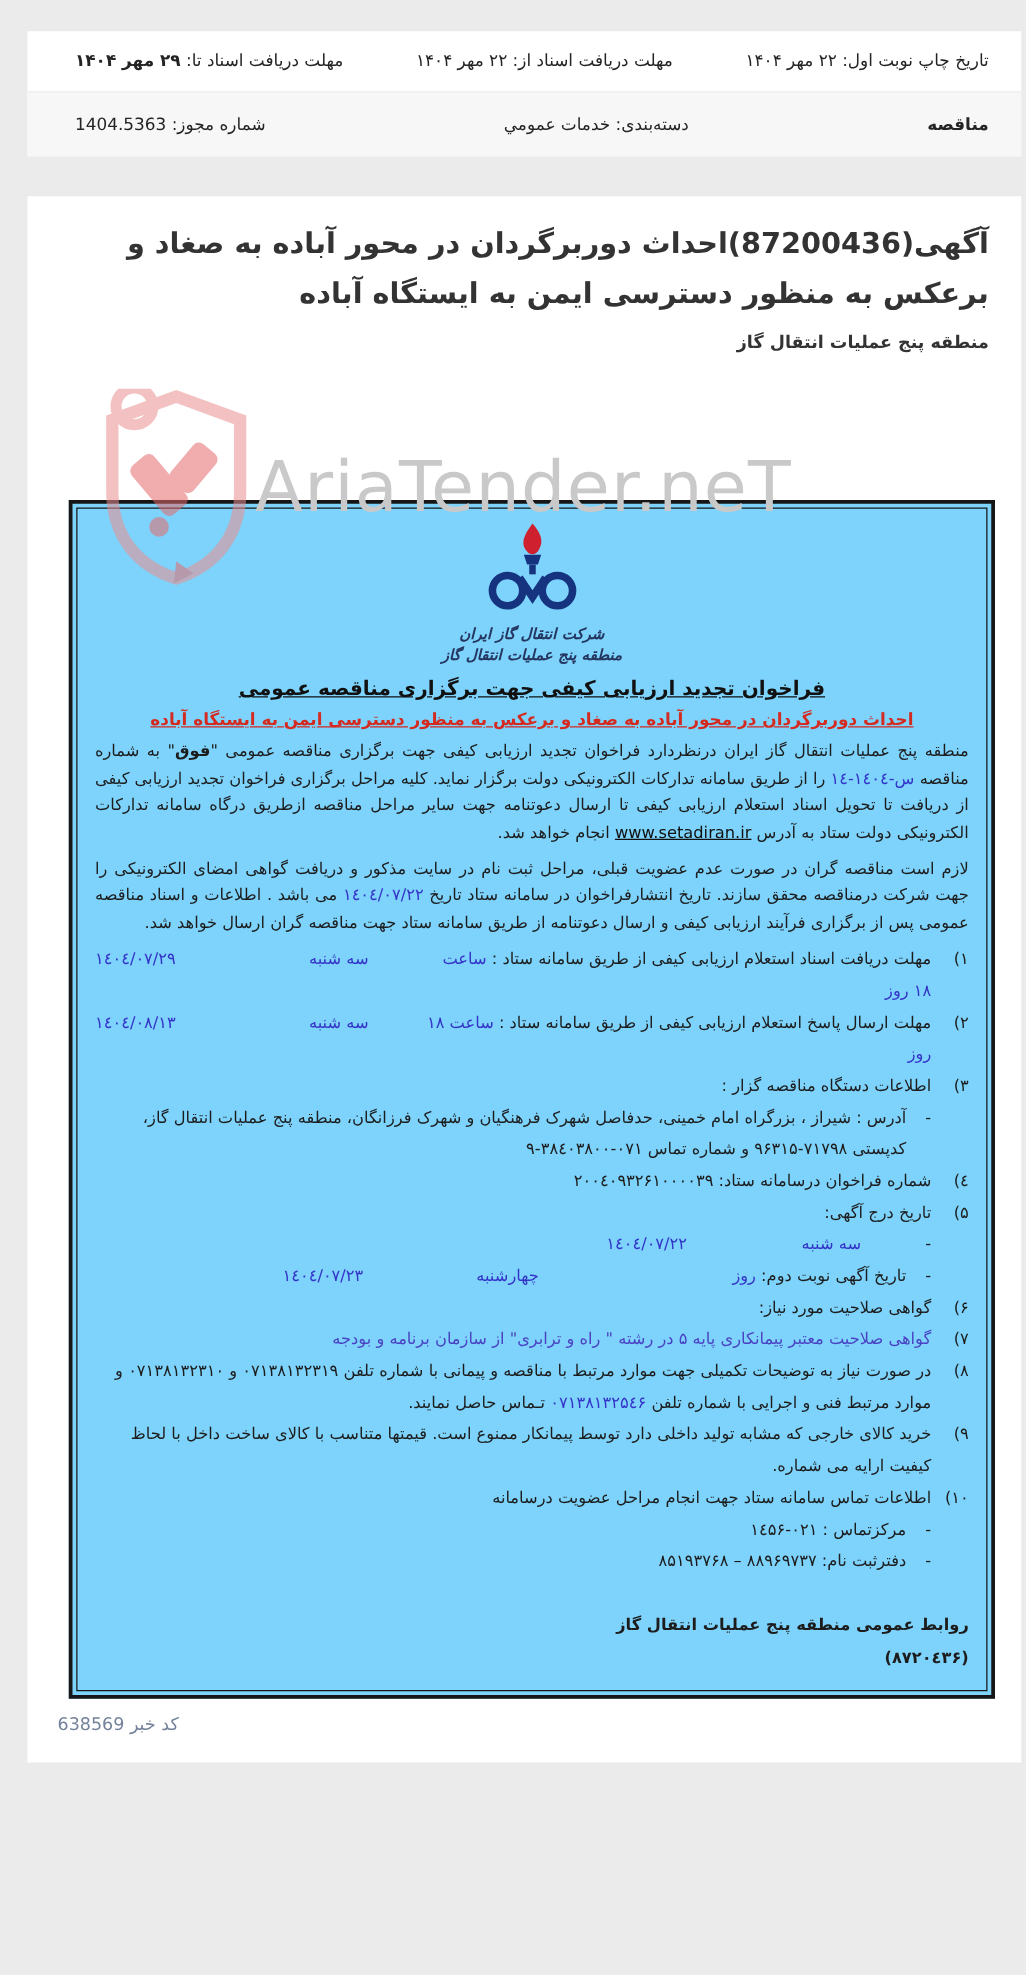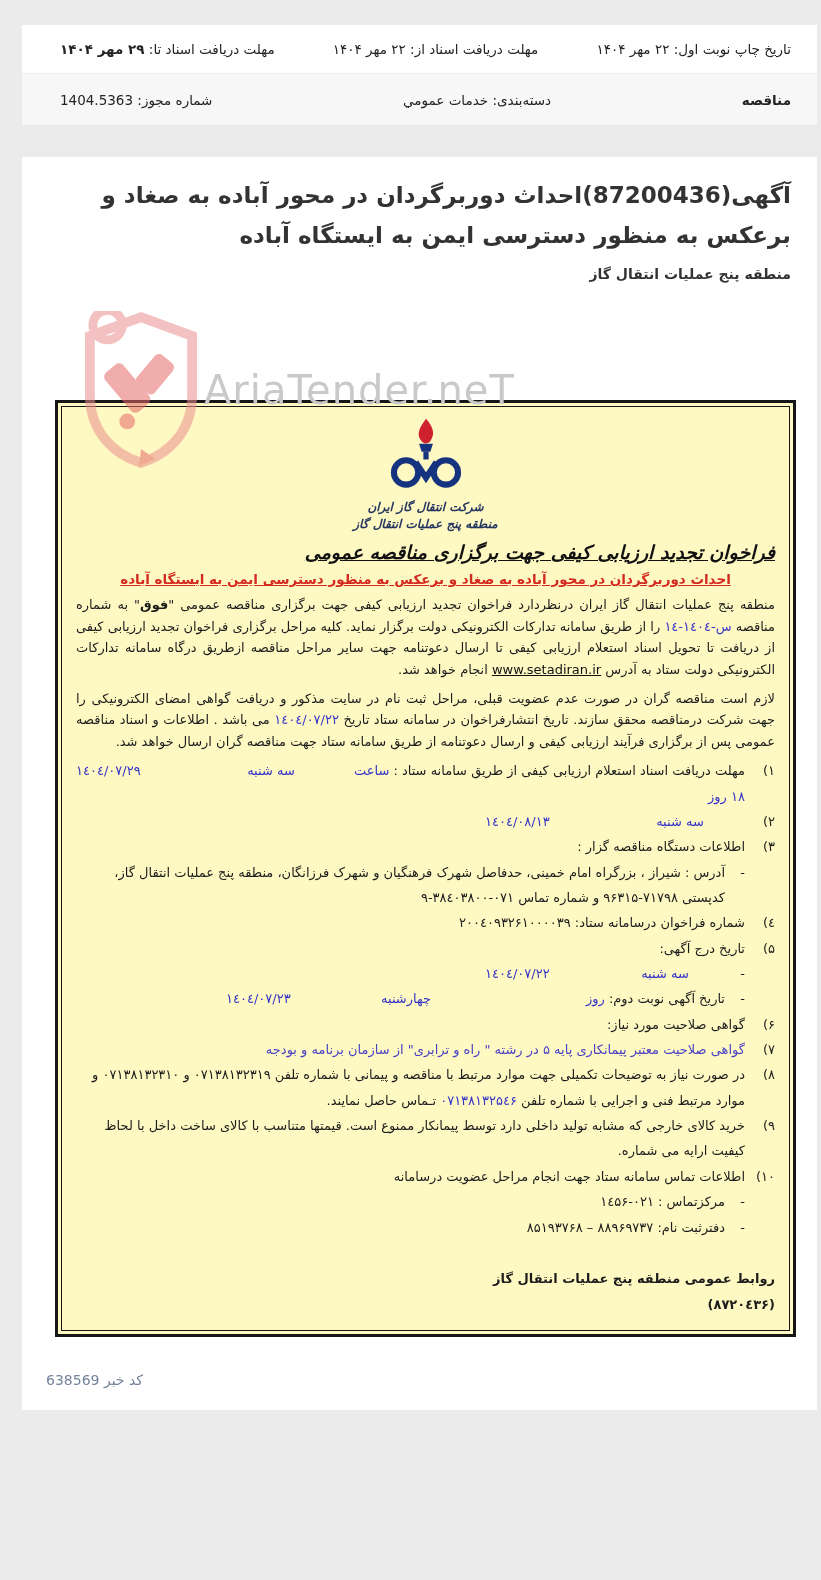--- a/index.html
+++ b/index.html
@@ -15,27 +15,27 @@
   .bold { font-weight:bold; }
 
   
   .main-card { top:157px; height:1253px; overflow:hidden; }
   .page-title { font-size:23px; line-height:1.75; font-weight:bold; color:#333; text-align:right; padding:18px 26px 0 26px; }
   .subtitle { font-size:14px; font-weight:bold; color:#333; text-align:right; padding:10px 26px 0 26px; }
 
   
   .watermark { position:absolute; top:148px; left:60px; right:95px; height:170px; display:flex; align-items:center; gap:4px; direction:ltr; pointer-events:none; z-index:3; }
   .wm-shield { flex:0 0 auto; opacity:.55; }
-  .wm-text { font-size:40px; letter-spacing:1px; color:#c9c9c9; font-weight:500; white-space:nowrap; }
+  .wm-text { font-size:56px; letter-spacing:1px; color:#c9c9c9; font-weight:500; white-space:nowrap; }
 
   
-  .doc { position:relative; z-index:2; margin:118px 21px 0 33px; border:3px solid #161616; outline:1px solid #161616; outline-offset:-7px; background:#fef9c3; padding:14px 18px 16px 18px; direction:rtl; color:#1c1c1c; }
+  .doc { position:relative; z-index:2; margin:118px 21px 0 33px; border:3px solid #161616; outline:1px solid #161616; outline-offset:-7px; background:#7dd3fc; padding:14px 18px 16px 18px; direction:rtl; color:#1c1c1c; }
   .doc-logo { text-align:center; }
   .callig { text-align:center; font-size:12px; line-height:1.45; color:#24355f; font-style:italic; font-weight:bold; }
-  .doc-title { font-size:19px; font-weight:bold; text-decoration:underline; margin-top:8px; color:#111;font-style:italic; }
+  .doc-title { text-align:center; font-size:16px; font-weight:bold; text-decoration:underline; margin-top:8px; color:#111; }
   .doc-subtitle { text-align:center; font-size:13.5px; font-weight:bold; text-decoration:underline; color:#d42a20; margin-top:8px; }
   .para { font-size:13px; line-height:1.66; text-align:justify; margin-top:7px; }
   .blue { color:#3434c8; }
   .blue7 { color:#4a42c4; }
   .link { text-decoration:underline; color:#111; }
   .ltr { direction:ltr; unicode-bidi:isolate; }
   .items { margin-top:6px; font-size:13px; line-height:1.95; }
   .item { display:flex; align-items:baseline; }
   .inum { flex:0 0 30px; }
   .itext { flex:1 1 auto; }
@@ -110,20 +110,21 @@
 
       <div class="item">
         <span class="inum">۱)</span>
         <span class="itext"><span>مهلت دریافت اسناد استعلام ارزیابی کیفی از طریق سامانه ستاد : </span><span class="blue">ساعت ۱۸ روز</span></span>
         <span class="iday blue">سه شنبه</span>
         <span class="idate blue">١٤٠٤/٠٧/٢٩</span>
       </div>
 
       <div class="item">
         <span class="inum">۲)</span>
+        <span class="itext"><span>مهلت ارسال پاسخ استعلام ارزیابی کیفی از طریق سامانه ستاد : </span><span class="blue">ساعت ۱۸ روز</span></span>
         <span class="iday blue">سه شنبه</span>
         <span class="idate blue">١٤٠٤/٠٨/١٣</span>
       </div>
 
       <div class="item">
         <span class="inum">۳)</span>
         <span class="itext">اطلاعات دستگاه مناقصه گزار :</span>
       </div>
       <div class="isub">
         <span class="dash">-</span>

